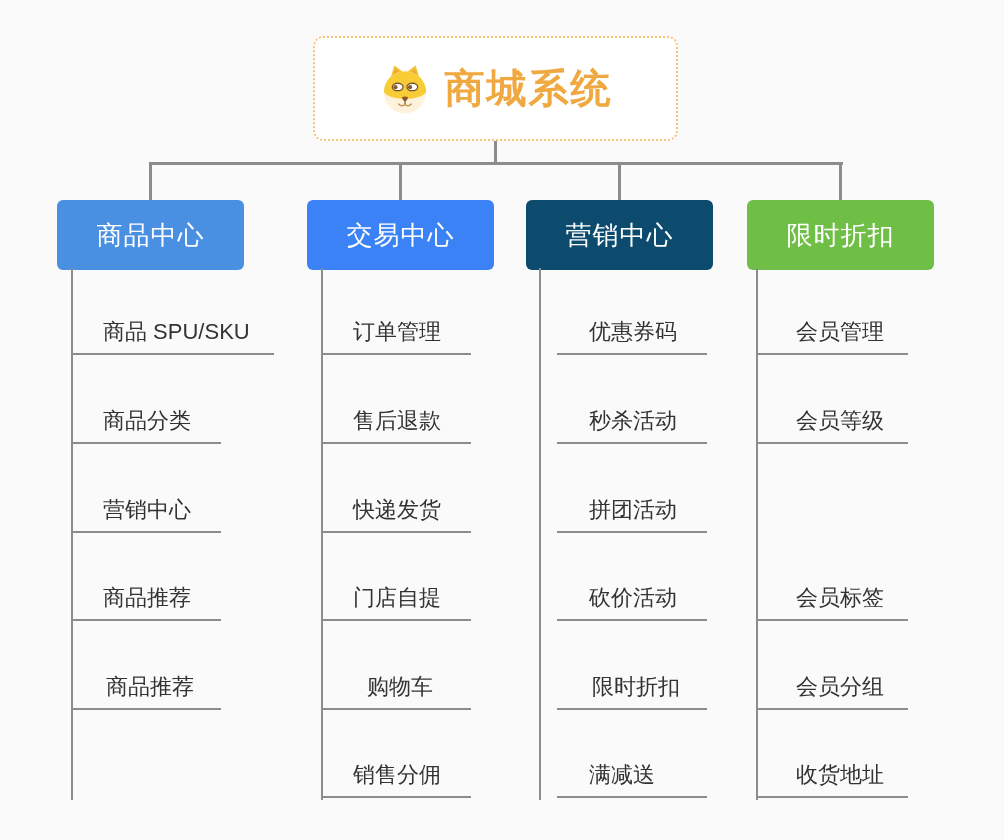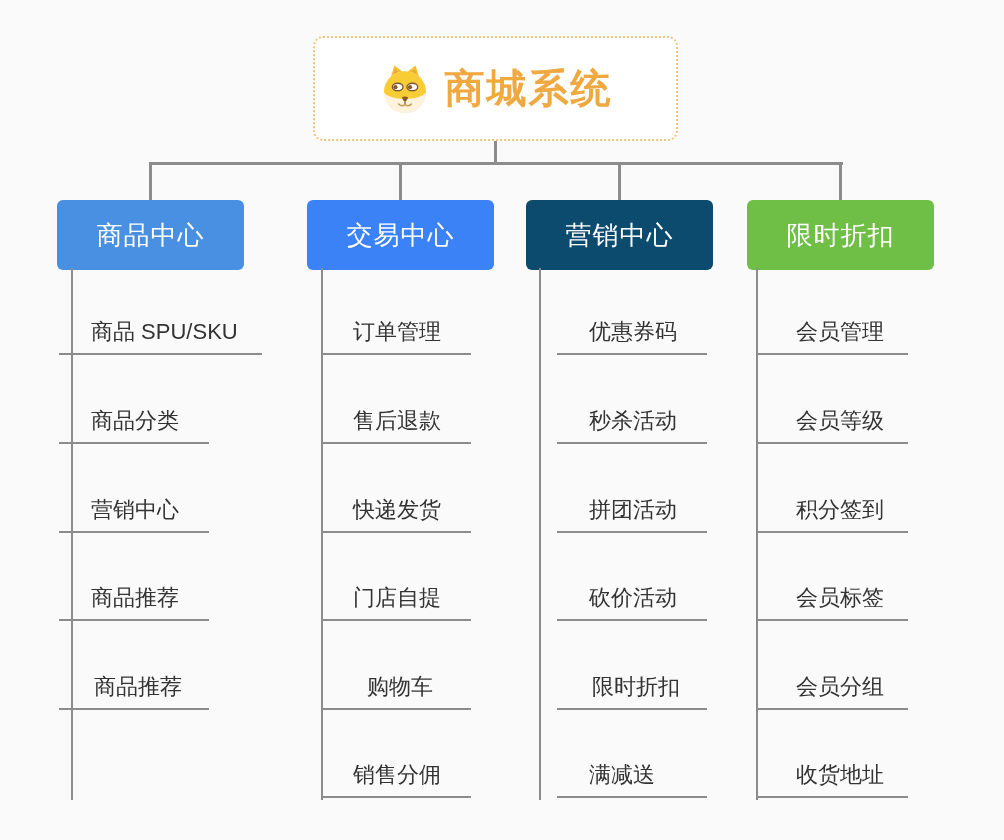--- a/index.html
+++ b/index.html
@@ -78,21 +78,21 @@
   .leaf {
     position: absolute;
     font-size: 22px;
     line-height: 30px;
     color: #333333;
     padding: 0 24px 6px 32px;
     border-bottom: 2px solid #8C8C8C;
     white-space: nowrap;
     min-width: 150px;
   }
-  .lx-0 { left: 59px; }
+  .lx-0 { left: 71px; }
   .lx-1 { left: 321px; }
   .lx-2 { left: 557px; }
   .lx-3 { left: 756px; padding-left: 40px; }
   .ly-0 { top: 317px; }
   .ly-1 { top: 406px; }
   .ly-2 { top: 495px; }
   .ly-3 { top: 583px; }
   .ly-4 { top: 672px; text-align: center; }
   .ly-5 { top: 760px; }
 </style>
@@ -152,18 +152,17 @@
 
   <div class="leaf lx-2 ly-0">优惠券码</div>
   <div class="leaf lx-2 ly-1">秒杀活动</div>
   <div class="leaf lx-2 ly-2">拼团活动</div>
   <div class="leaf lx-2 ly-3">砍价活动</div>
   <div class="leaf lx-2 ly-4">限时折扣</div>
   <div class="leaf lx-2 ly-5">满减送</div>
 
   <div class="leaf lx-3 ly-0">会员管理</div>
   <div class="leaf lx-3 ly-1">会员等级</div>
-  <div class="leaf lx-3 ly-2">积分签到</div>
   <div class="leaf lx-3 ly-3">会员标签</div>
   <div class="leaf lx-3 ly-4">会员分组</div>
   <div class="leaf lx-3 ly-5">收货地址</div>
 
 </div>
 
 </body></html>

